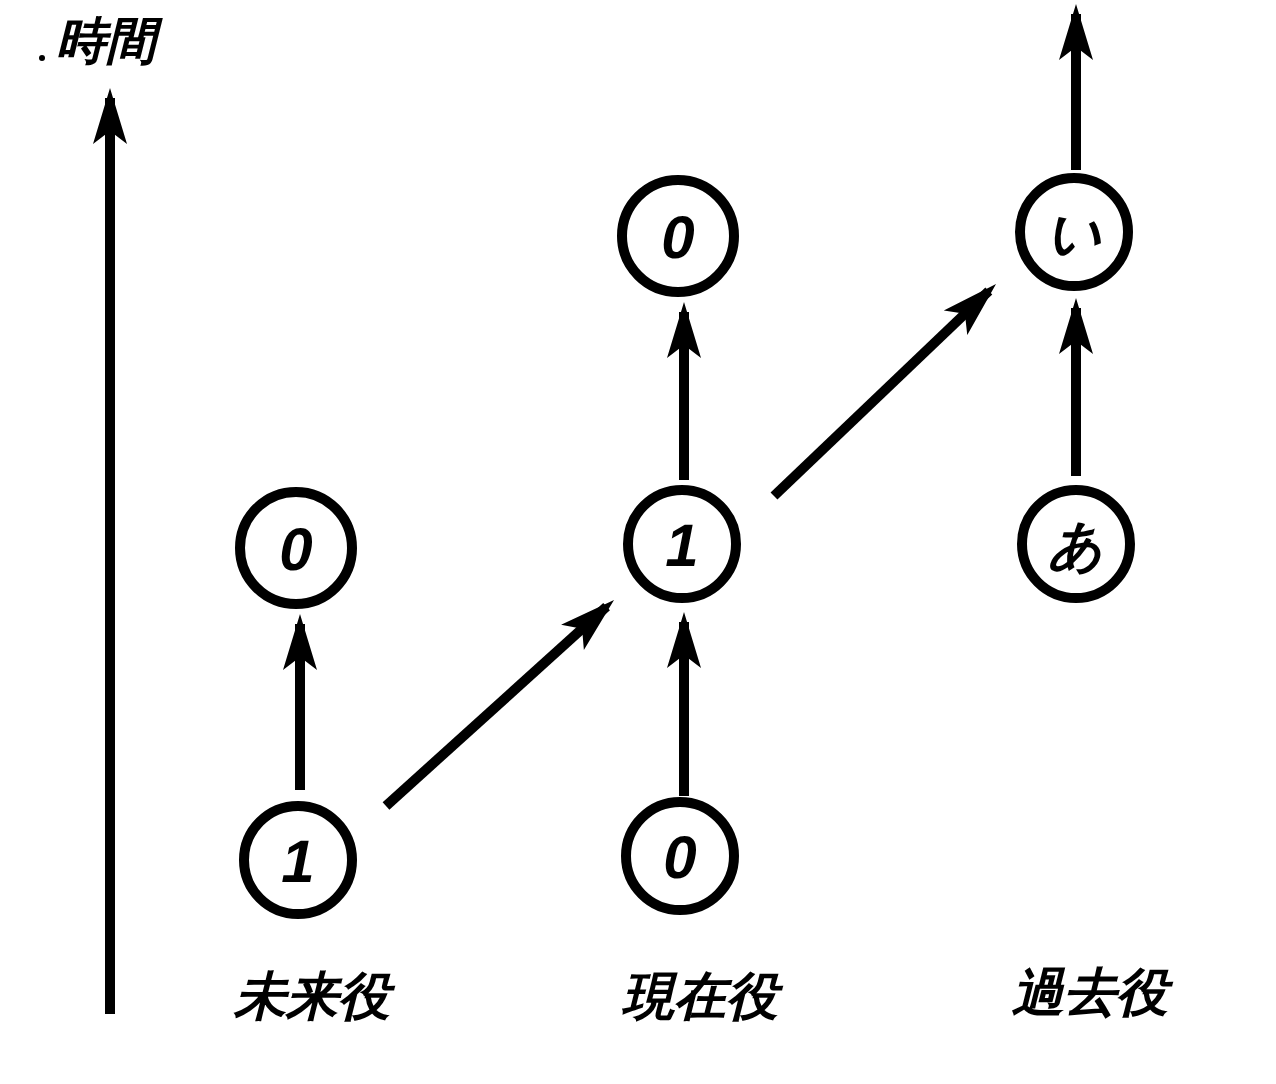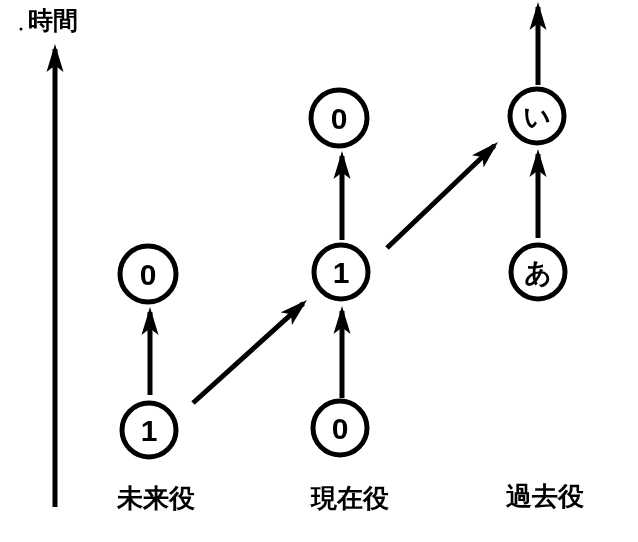--- a/index.html
+++ b/index.html
@@ -6,20 +6,21 @@
     margin: 0;
     padding: 0;
     background: #ffffff;
   }
   .canvas-wrap {
     width: 638px;
     height: 542px;
     position: relative;
     background: #ffffff;
     overflow: hidden;
+    font-style: italic;
   }
   svg {
     display: block;
     font-family: "Liberation Sans", "DejaVu Sans", sans-serif;
   }
   .axis-label {
     font-weight: bold;
     font-size: 25px;
     fill: #000000;
   }

